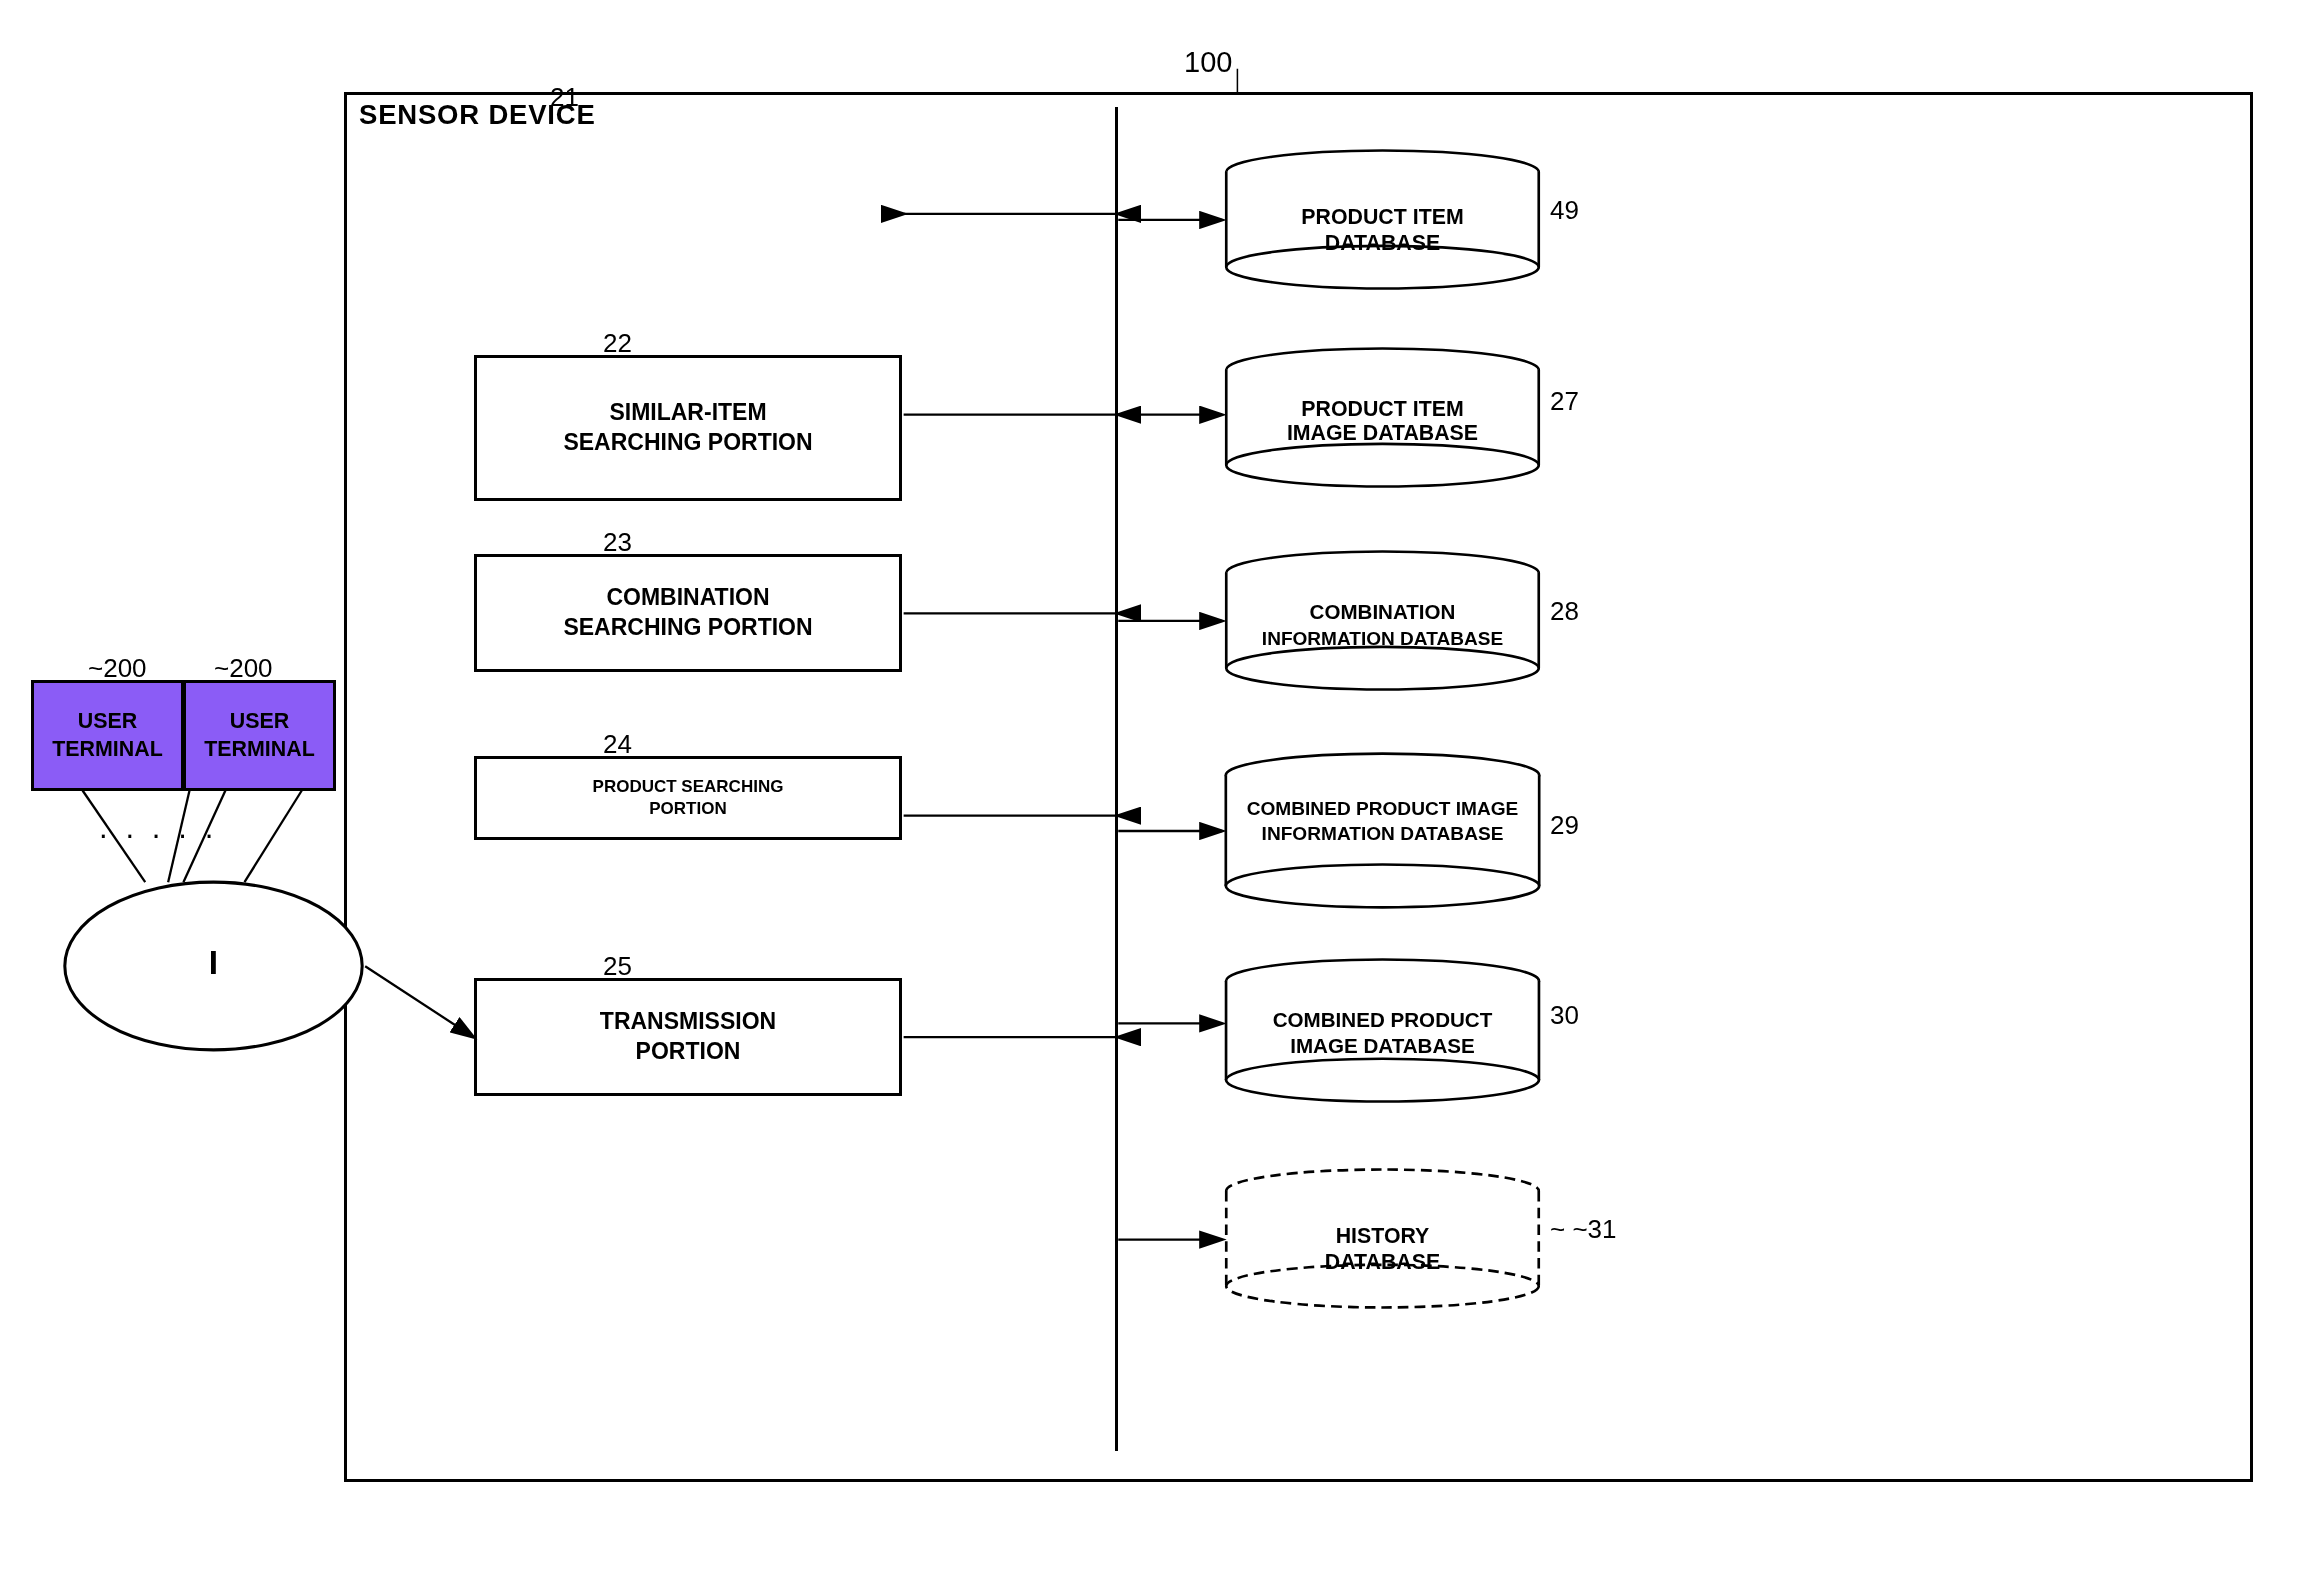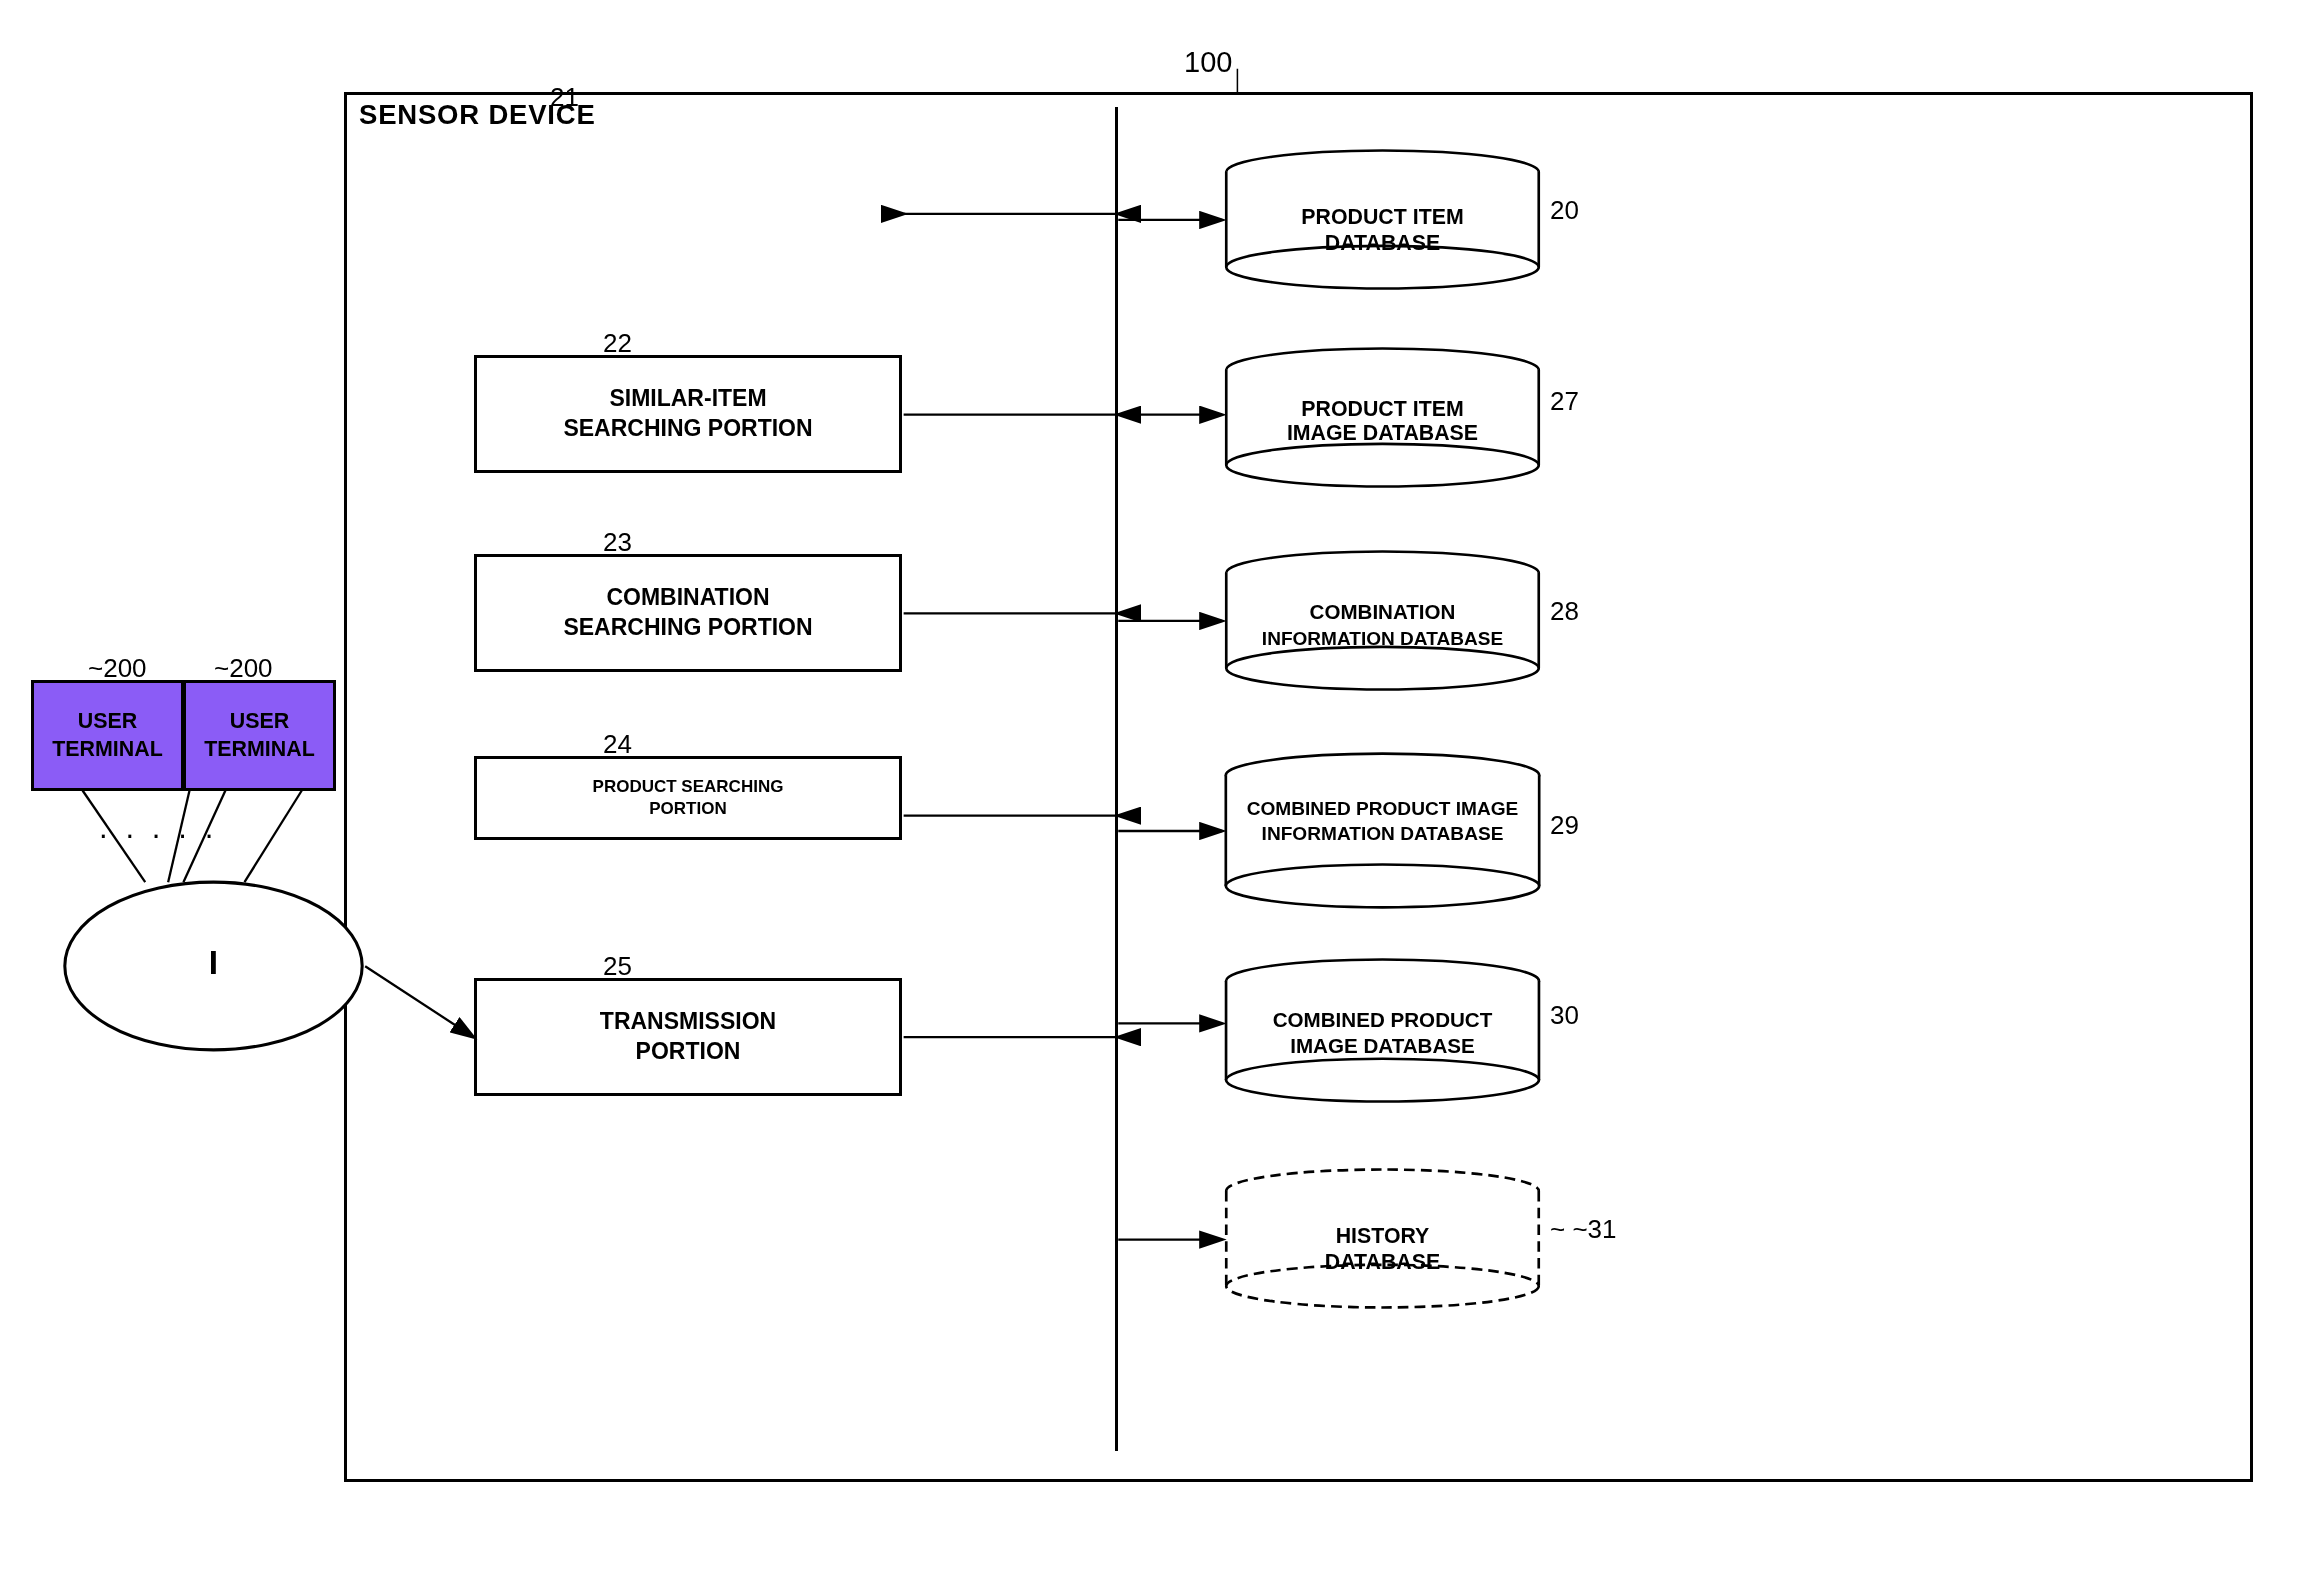--- a/index.html
+++ b/index.html
@@ -121,21 +121,21 @@
 
   <div class="sensor-box"></div>
 
   <div class="sensor-label">SENSOR DEVICE</div>
   <div class="sensor-number">21</div>
 
   <div class="center-line"></div>
 
 
   <div class="ref-num" style="left: 603px; top: 328px;">22</div>
-  <div class="module-box" style="left: 474px; top: 355px; width: 428px; height: 118px; font-size: 23px;">
+  <div class="module-box" style="left: 474px; top: 355px; width: 428px; height: 146px; font-size: 23px;">
     SIMILAR-ITEM<br>SEARCHING PORTION
   </div>
 
   <div class="ref-num" style="left: 603px; top: 527px;">23</div>
   <div class="module-box" style="left: 474px; top: 554px; width: 428px; height: 118px; font-size: 23px;">
     COMBINATION<br>SEARCHING PORTION
   </div>
 
   <div class="ref-num" style="left: 603px; top: 729px;">24</div>
   <div class="module-box" style="left: 474px; top: 756px; width: 428px; height: 84px; font-size: 17px;">
@@ -170,21 +170,21 @@
     <svg width="321" height="141" viewBox="0 0 420 185">
       <ellipse cx="210" cy="30" rx="205" ry="28" fill="white" stroke="black" stroke-width="3.5"></ellipse>
       <rect x="5" y="30" width="410" height="125" fill="white" stroke="none"></rect>
       <line x1="5" y1="30" x2="5" y2="155" stroke="black" stroke-width="3.5"></line>
       <line x1="415" y1="30" x2="415" y2="155" stroke="black" stroke-width="3.5"></line>
       <ellipse cx="210" cy="155" rx="205" ry="28" fill="white" stroke="black" stroke-width="3.5"></ellipse>
       <text x="210" y="98" text-anchor="middle" font-size="28" font-weight="bold" font-family="Arial">PRODUCT ITEM</text>
       <text x="210" y="132" text-anchor="middle" font-size="28" font-weight="bold" font-family="Arial">DATABASE</text>
     </svg>
   </div>
-  <div class="ref-num" style="left:1550px; top:195px;">20</div>
+  <div class="ref-num" style="left:1550px; top:195px;">49</div>
 
   <div style="position:absolute; left:1222px; top:347px; width:321px; height:141px;">
     <svg width="321" height="141" viewBox="0 0 420 185">
       <ellipse cx="210" cy="30" rx="205" ry="28" fill="white" stroke="black" stroke-width="3.5"></ellipse>
       <rect x="5" y="30" width="410" height="125" fill="white" stroke="none"></rect>
       <line x1="5" y1="30" x2="5" y2="155" stroke="black" stroke-width="3.5"></line>
       <line x1="415" y1="30" x2="415" y2="155" stroke="black" stroke-width="3.5"></line>
       <ellipse cx="210" cy="155" rx="205" ry="28" fill="white" stroke="black" stroke-width="3.5"></ellipse>
       <text x="210" y="90" text-anchor="middle" font-size="28" font-weight="bold" font-family="Arial">PRODUCT ITEM</text>
       <text x="210" y="122" text-anchor="middle" font-size="28" font-weight="bold" font-family="Arial">IMAGE DATABASE</text>

